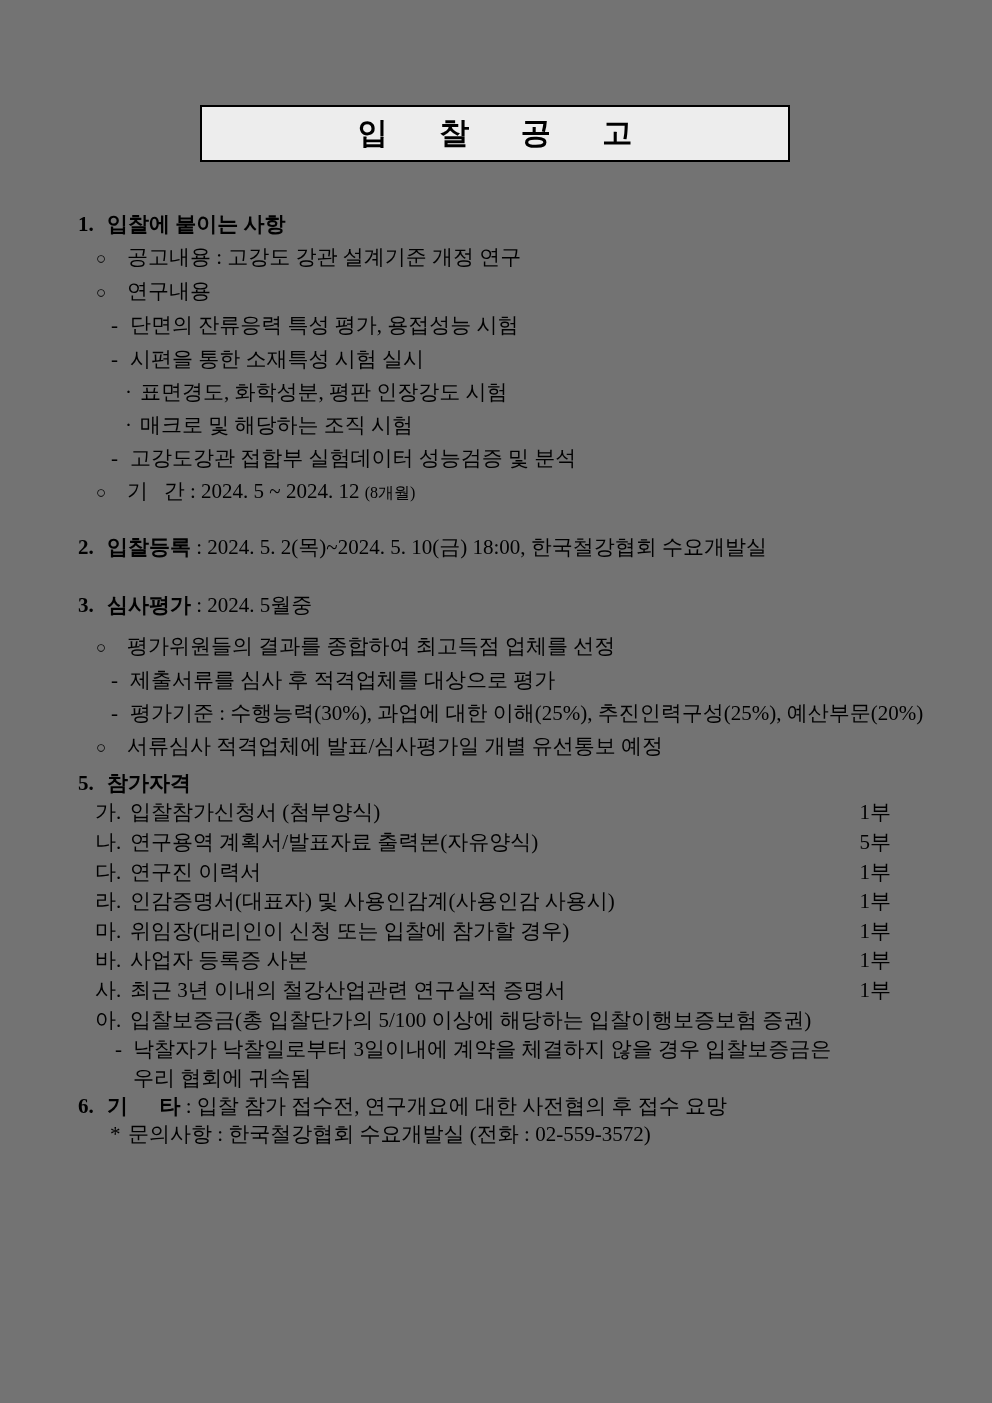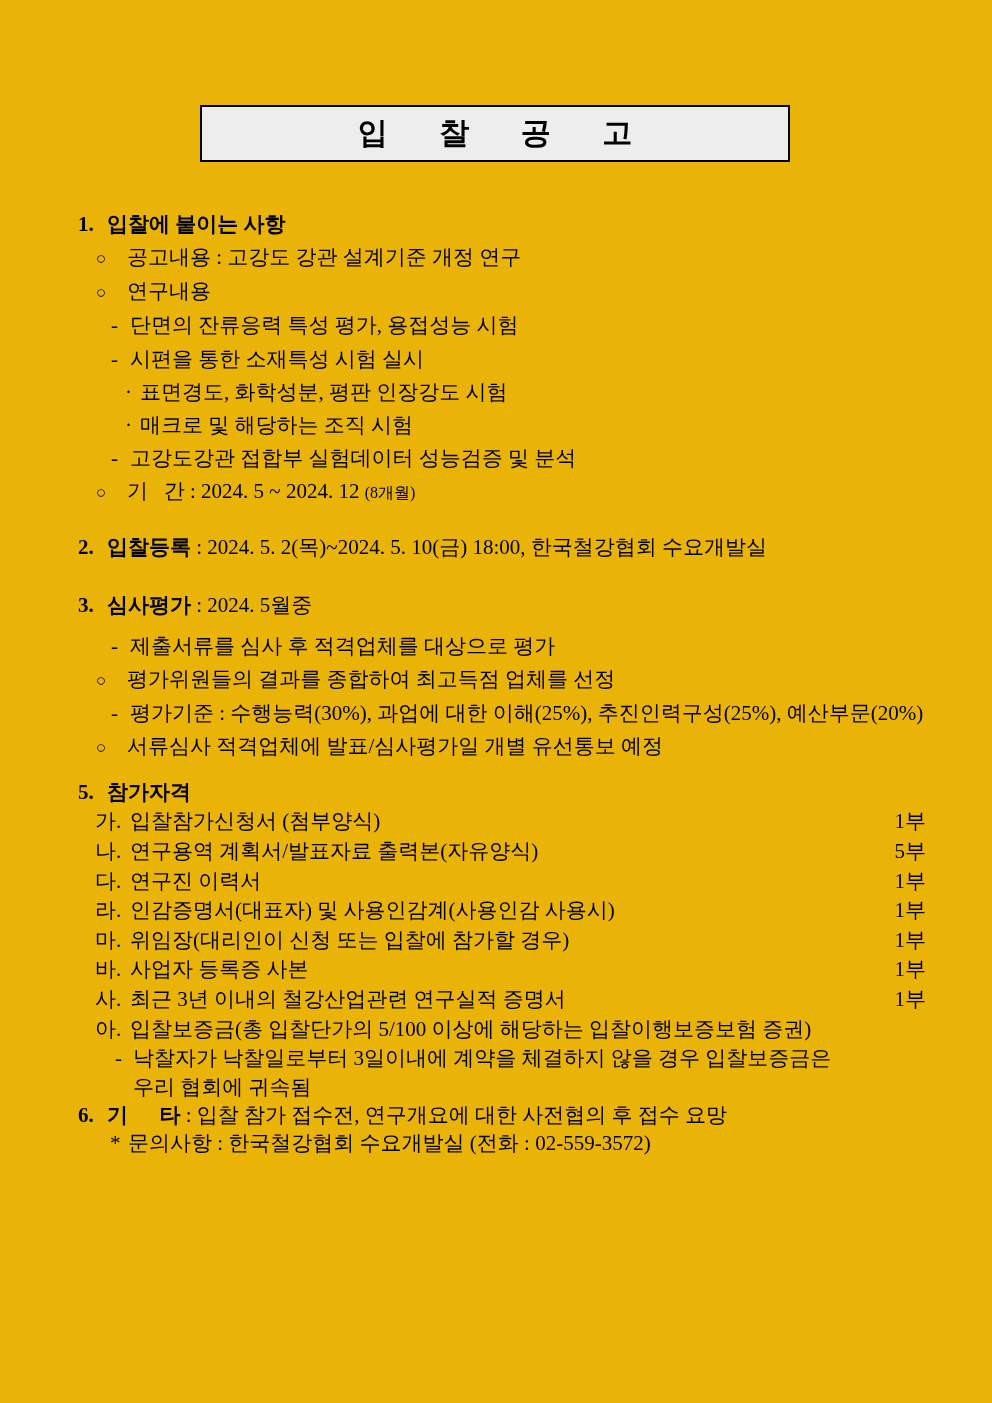--- a/index.html
+++ b/index.html
@@ -1,18 +1,18 @@
 <!DOCTYPE html>
 <html><head>
 <meta charset="utf-8">
 <style>
   * { box-sizing: border-box; }
   html, body { margin: 0; padding: 0; background: #ffffff; }
   .page {
-    width: 992px; height: 1403px; background: #eab308; color: #000000;
+    width: 992px; height: 1403px; background: #737373; color: #000000;
     font-family: "Liberation Serif", "DejaVu Serif", serif;
     position: relative; overflow: hidden;
   }
   .title-box {
     margin: 105px 0 0 200px; width: 590px; height: 57px;
     background: #ededed; border: 2px solid #000000;
     display: flex; align-items: center; justify-content: center;
   }
   .title-text {
     font-size: 30px; font-weight: bold; letter-spacing: 22px;
@@ -40,21 +40,21 @@
   .ind-dash { padding-left: 33px; }
   .ind-dot { padding-left: 47px; }
 
   .sec2 { margin-top: 21px; line-height: 33px; }
   .sec3 { margin-top: 25px; line-height: 33px; }
 
   .sec4 { margin-top: 8px; }
   .sec4 .sec-heading { line-height: 33px; margin-bottom: 6px; }
   .sec4 .line { line-height: 33.2px; }
 
-  .sec5 { margin-top: 14px; padding-right: 66px; }
+  .sec5 { margin-top: 5px; padding-right: 101px; }
   .sec5 .sec-heading { line-height: 29px; }
   .sec5-row { display: flex; line-height: 29.6px; padding-left: 17px; }
   .sec5-row .label { display: inline-block; width: 35px; flex: 0 0 35px; }
   .sec5-row .count { margin-left: auto; padding-left: 10px; white-space: pre; }
   .sub-dash { line-height: 28.4px; padding-left: 37px; white-space: pre-wrap; }
   .sub-dash .marker { width: 18px; }
   .sub-cont { line-height: 28.4px; padding-left: 55px; white-space: pre-wrap; }
 
   .sec6 { }
   .sec6 .main-line { line-height: 28px; white-space: pre-wrap; }
@@ -85,22 +85,22 @@
 
     <div class="sec sec2">
       <div class="sec-line"><span class="num">2.</span><span class="head">입찰등록</span><span class="rest"> : 2024. 5. 2(목)~2024. 5. 10(금) 18:00, 한국철강협회 수요개발실</span></div>
     </div>
 
     <div class="sec sec3">
       <div class="sec-line"><span class="num">3.</span><span class="head">심사평가</span><span class="rest"> : 2024. 5월중</span></div>
     </div>
 
     <div class="sec sec4">
+      <div class="line ind-circle"><span class="marker circle">○</span><span class="txt">평가위원들의 결과를 종합하여 최고득점 업체를 선정</span></div>
       <div class="line ind-dash"><span class="marker dash">-</span><span class="txt">제출서류를 심사 후 적격업체를 대상으로 평가</span></div>
-      <div class="line ind-circle"><span class="marker circle">○</span><span class="txt">평가위원들의 결과를 종합하여 최고득점 업체를 선정</span></div>
       <div class="line ind-dash"><span class="marker dash">-</span><span class="txt">평가기준 : 수행능력(30%), 과업에 대한 이해(25%), 추진인력구성(25%), 예산부문(20%)</span></div>
       <div class="line ind-circle"><span class="marker circle">○</span><span class="txt">서류심사 적격업체에 발표/심사평가일 개별 유선통보 예정</span></div>
     </div>
 
     <div class="sec sec5">
       <div class="sec-heading"><span class="num">5.</span><span class="head">참가자격</span></div>
       <div class="sec5-row">
           <span class="label">가.</span>
           <span class="txt">입찰참가신청서 (첨부양식)</span>
           <span class="count">1부</span>

